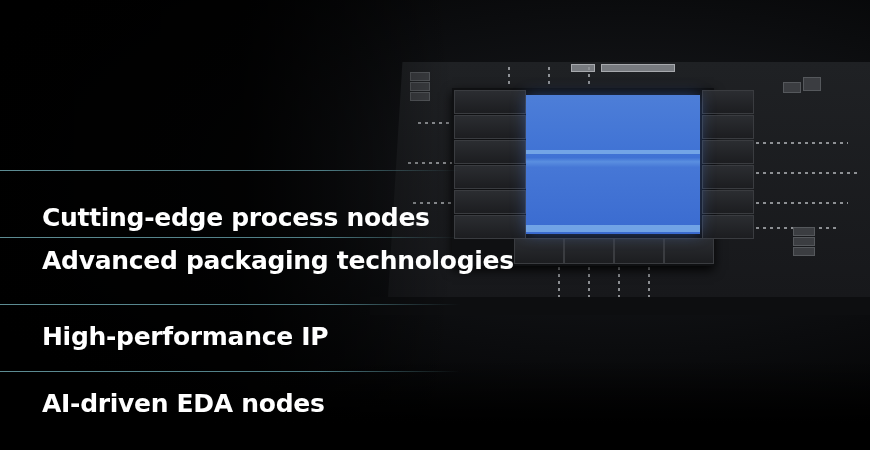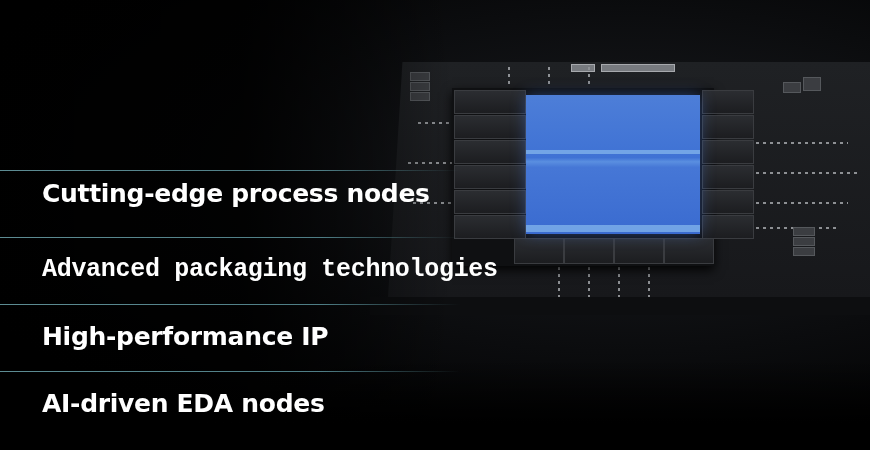--- a/index.html
+++ b/index.html
@@ -86,20 +86,20 @@
     <div class="die-stripe" style="top:55px;"></div>
     <div class="die-stripe" style="top:130px;height:7px;"></div>
   </div>
 
   <div class="shade"></div>
   <div class="shade-bottom"></div>
 </div>
 
 <div>
   <div class="divider" style="top:170px;width:460px;"></div>
-  <div class="item" style="top:179px;">Cutting-edge process nodes</div>
+  <div class="item" style="top:203px;">Cutting-edge process nodes</div>
   <div class="divider" style="top:237px;width:460px;"></div>
-  <div class="item" style="top:255px;font-family:Liberation Mono, monospace;">Advanced packaging technologies</div>
+  <div class="item" style="top:246px;">Advanced packaging technologies</div>
   <div class="divider" style="top:304px;width:460px;"></div>
   <div class="item" style="top:322px;">High-performance IP</div>
   <div class="divider" style="top:371px;width:460px;"></div>
   <div class="item" style="top:389px;">AI-driven EDA nodes</div>
 </div>
 
 </body></html>

